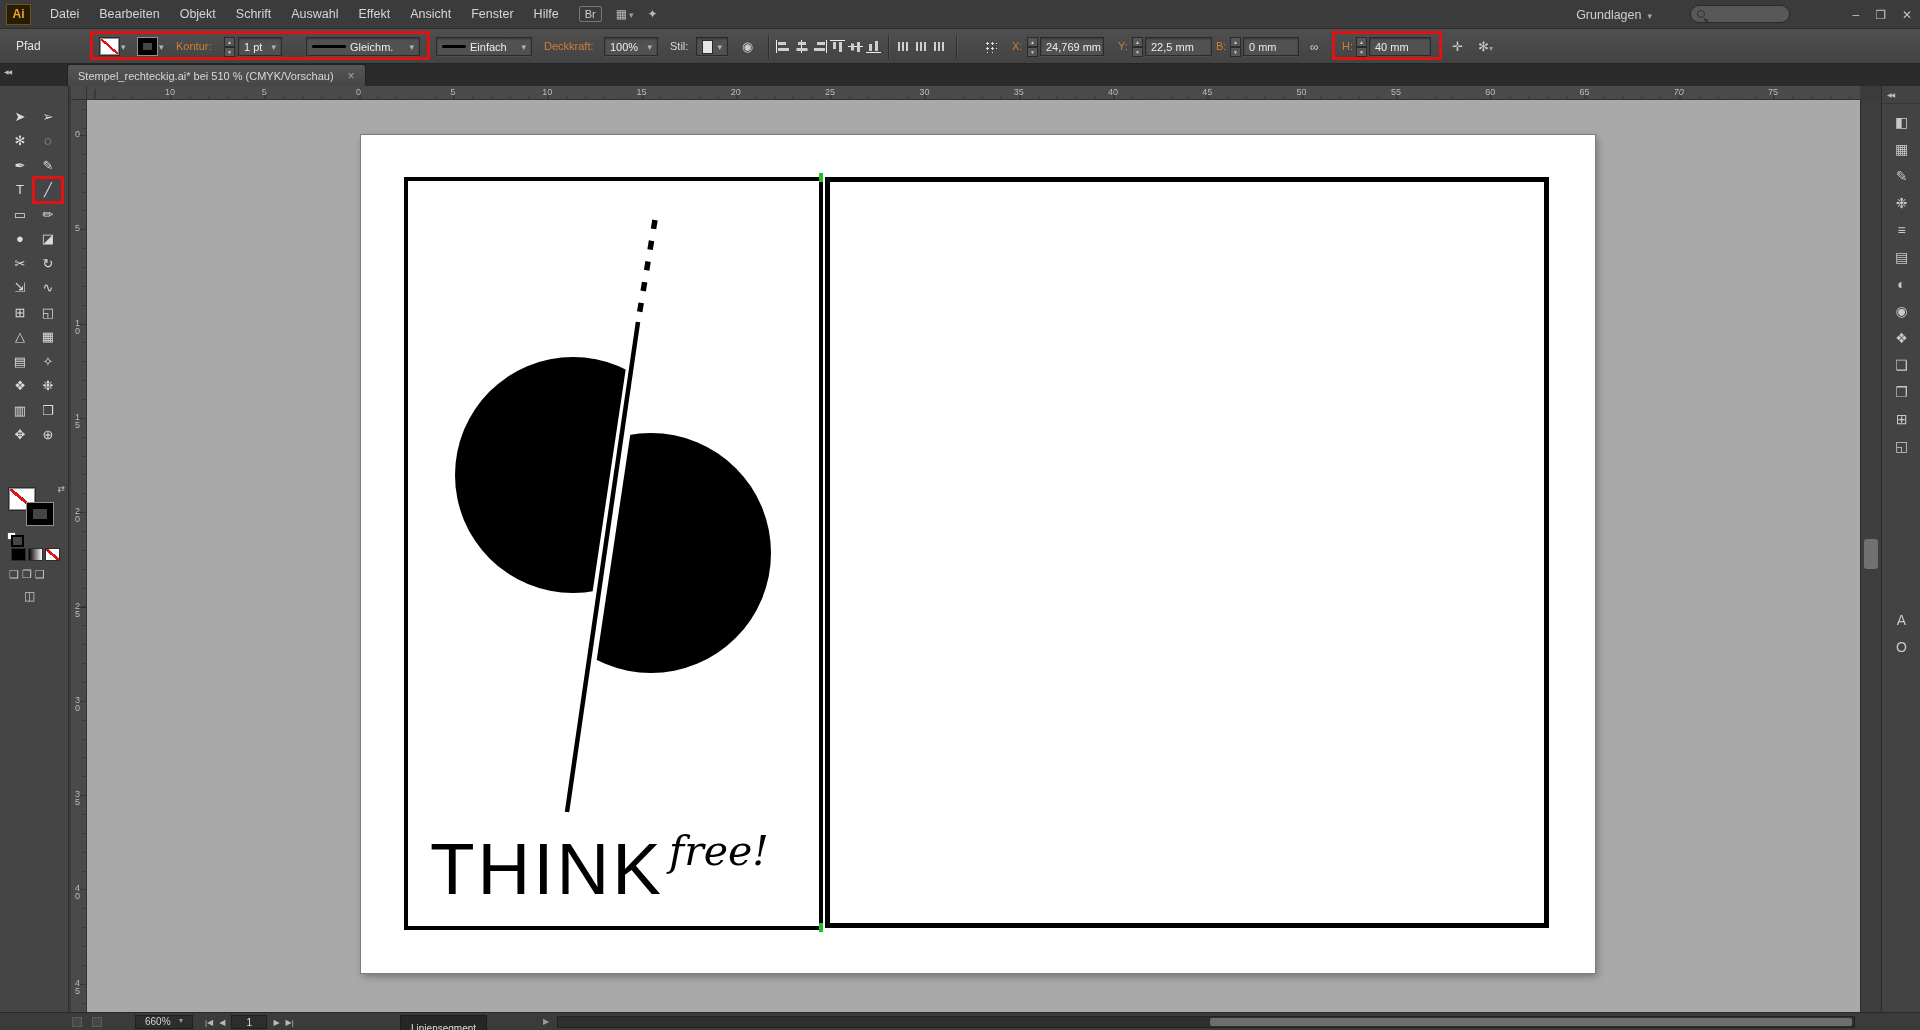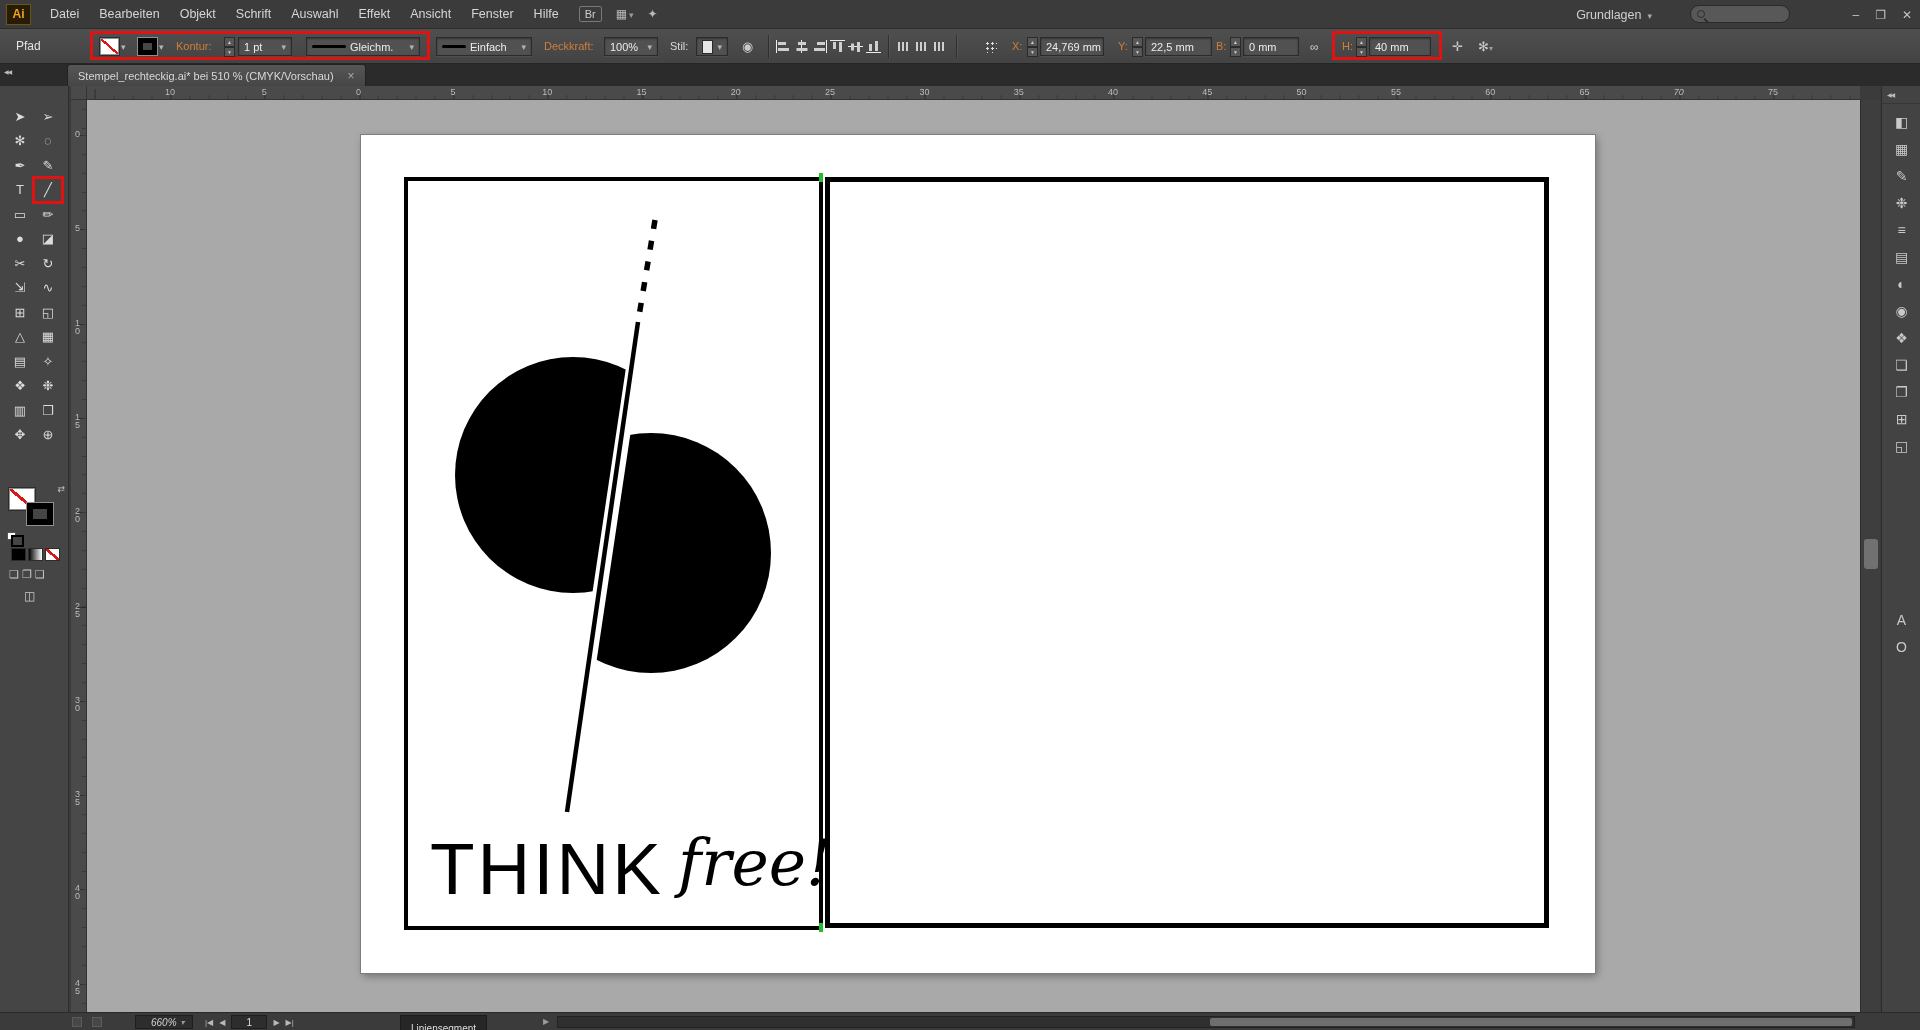--- a/index.html
+++ b/index.html
@@ -116,42 +116,42 @@
   
   .canvas{position:absolute;left:87px;top:100px;width:1773px;height:912px;background:#a9a9a9;overflow:hidden;}
   .artboard{position:absolute;left:274px;top:35px;width:1234px;height:838px;background:#fff;outline:1px solid #7d7d7d;
     box-shadow:2px 3px 8px rgba(0,0,0,.35);}
   .rect-left{position:absolute;left:43px;top:42px;width:419px;height:753px;border:4px solid #000;background:#fff;}
   .rect-right{position:absolute;left:464px;top:42px;width:724px;height:751px;border:5px solid #000;background:#fff;}
   .gtick{position:absolute;left:458px;width:4px;height:9px;background:#23bd2d;z-index:3;}
   .logo-svg{position:absolute;left:0;top:0;}
   .logo-think{position:absolute;left:22px;top:646px;font-size:73px;font-weight:100;letter-spacing:3px;color:#000;
     font-family:"Liberation Sans",sans-serif;white-space:nowrap;}
-  .logo-free{position:absolute;left:270px;top:646px;font-size:63px;font-style:italic;color:#000;
+  .logo-free{position:absolute;left:261px;top:646px;font-size:41px;font-style:italic;color:#000;
     font-family:"DejaVu Serif",serif;white-space:nowrap;}
 
   
   .vscroll{position:absolute;left:1860px;top:100px;width:20px;height:912px;background:#3e3e3e;border-left:1px solid #2c2c2c;}
   .vscroll .thumb{position:absolute;left:3px;top:439px;width:14px;height:30px;background:#717171;border-radius:3px;}
 
   
   .dock{position:absolute;left:1881px;top:86px;width:39px;height:926px;background:#434343;border-left:1px solid #2c2c2c;}
   .dock-head{height:18px;display:flex;align-items:center;justify-content:flex-start;padding-left:5px;
     font-size:6px;letter-spacing:-1px;color:#bdbdbd;border-bottom:1px solid #373737;}
   .dock-icons{position:absolute;left:0;top:22px;width:39px;}
   .dock-icons.lower{top:520px;}
   .dock-icon{width:39px;height:27px;display:flex;align-items:center;justify-content:center;color:#c9c9c9;font-size:14px;}
 
   
   .statusbar{position:absolute;left:0;top:1012px;width:1920px;height:18px;background:#3b3b3b;border-top:1px solid #292929;
     color:#d2d2d2;font-size:10px;}
   .statusbar > *{position:absolute;}
   .sb-sq{top:4px;width:10px;height:10px;border:1px solid #5c5c5c;background:#474747;}
   .zoom-field{left:135px;top:2px;width:58px;height:14px;background:#2d2d2d;border:1px solid #1f1f1f;
-    display:flex;align-items:center;padding:0 15px;gap:4px;font-style:italic;}
+    display:flex;align-items:flex-start;padding:0 9px;gap:4px;}
   .zoom-field::after{content:"▾";margin-left:auto;font-size:8px;color:#9a9a9a;}
   .ab-nav{left:205px;top:0;height:18px;display:flex;align-items:center;gap:6px;color:#b9b9b9;font-size:8px;}
   .ab-field{width:36px;height:14px;background:#2d2d2d;border:1px solid #1f1f1f;display:flex;align-items:center;
     justify-content:center;color:#e0e0e0;font-size:10px;}
   .tool-chip{left:400px;top:2px;height:26px;background:#262626;border:1px solid #1c1c1c;display:flex;align-items:center;
     padding:12px 10px;color:#dedede;}
   .sb-arrow{left:543px;top:0;height:18px;line-height:18px;font-size:8px;color:#9a9a9a;}
   .hscroll{left:557px;top:3px;width:1298px;height:12px;background:#2f2f2f;border:1px solid #222;}
   .hscroll .thumb{position:absolute;left:652px;top:1px;width:642px;height:8px;background:#6e6e6e;border-radius:2px;}
 </style>
@@ -196,21 +196,21 @@
   </div>
   <div class="swatch-btn" style="left:138px">
     <span class="sw strokesw"></span>
   </div>
 
   <span class="cb-label orange" style="left:176px">Kontur:</span>
   <div class="stepper" style="left:224px">
     <span class="up"></span>
     <span class="dn"></span>
   </div>
-  <div class="field dd" style="left:238px;width:54px">
+  <div class="field dd" style="left:238px;width:44px">
     <span>1 pt</span>
   </div>
   <div class="field dd" style="left:306px;width:114px">
     <span class="linepv"></span>
     <span>Gleichm.</span>
   </div>
 
   <div class="field dd" style="left:436px;width:96px">
     <span class="linepv small"></span>
     <span>Einfach</span>

